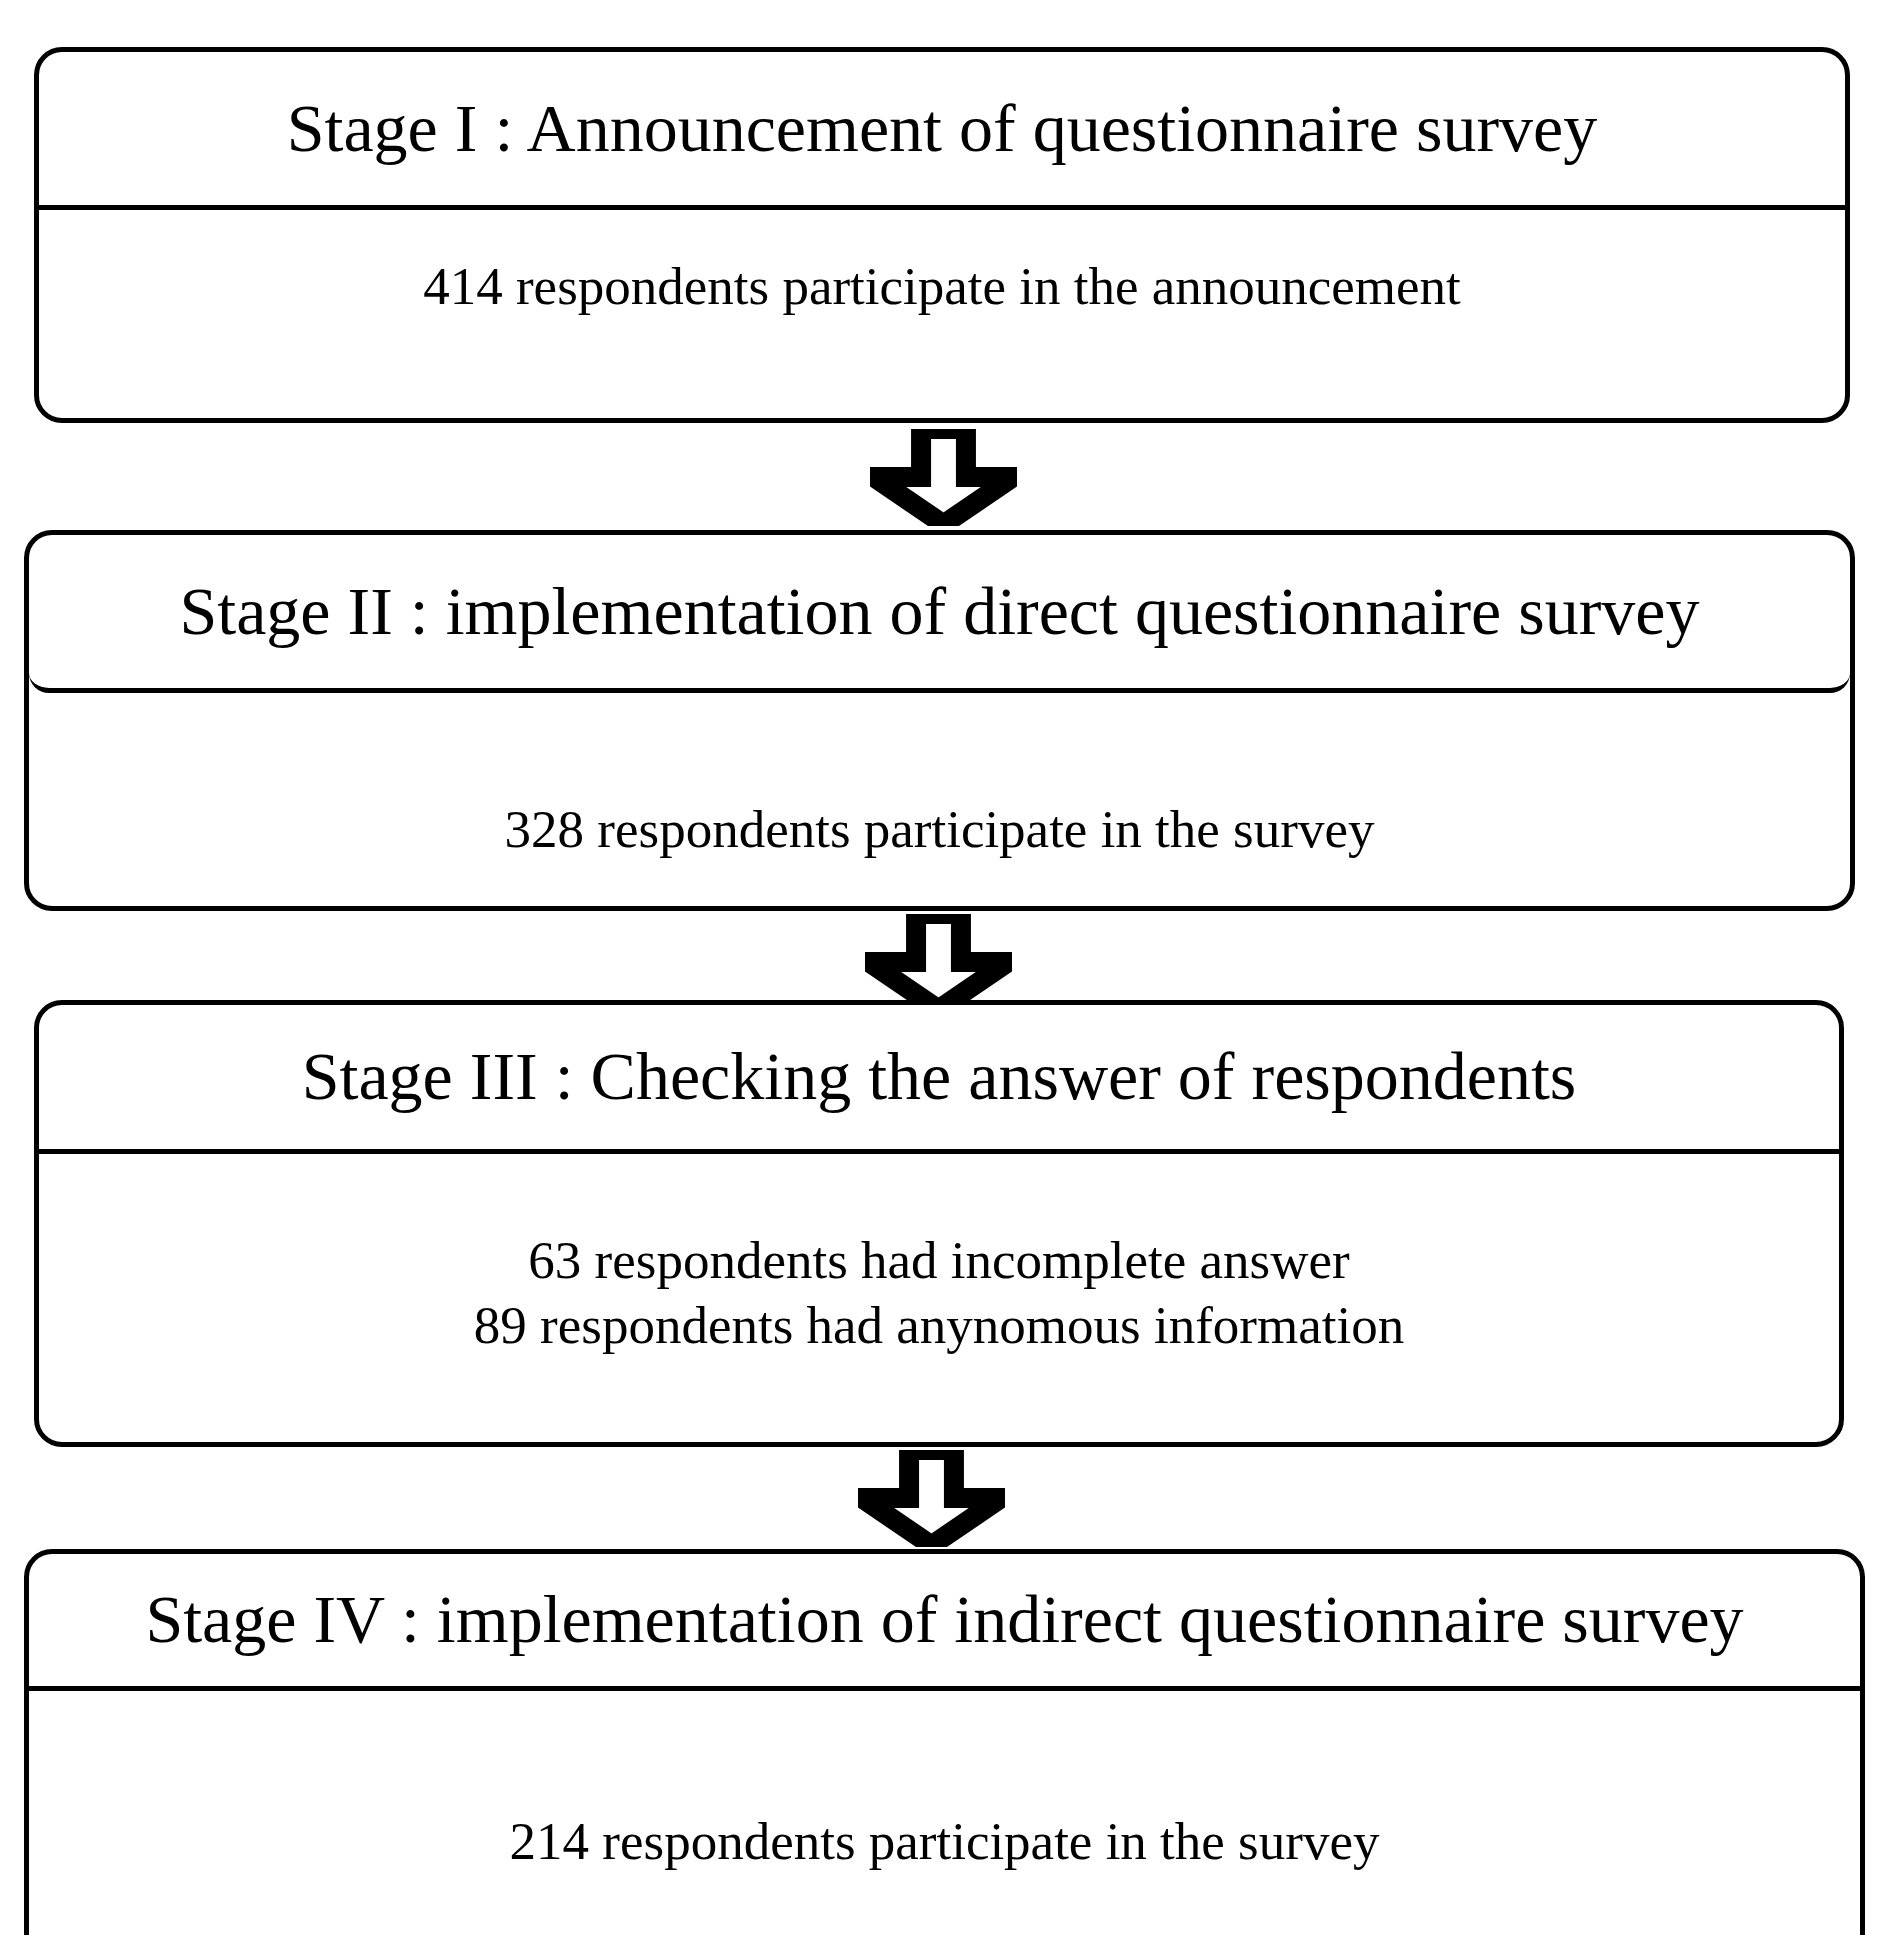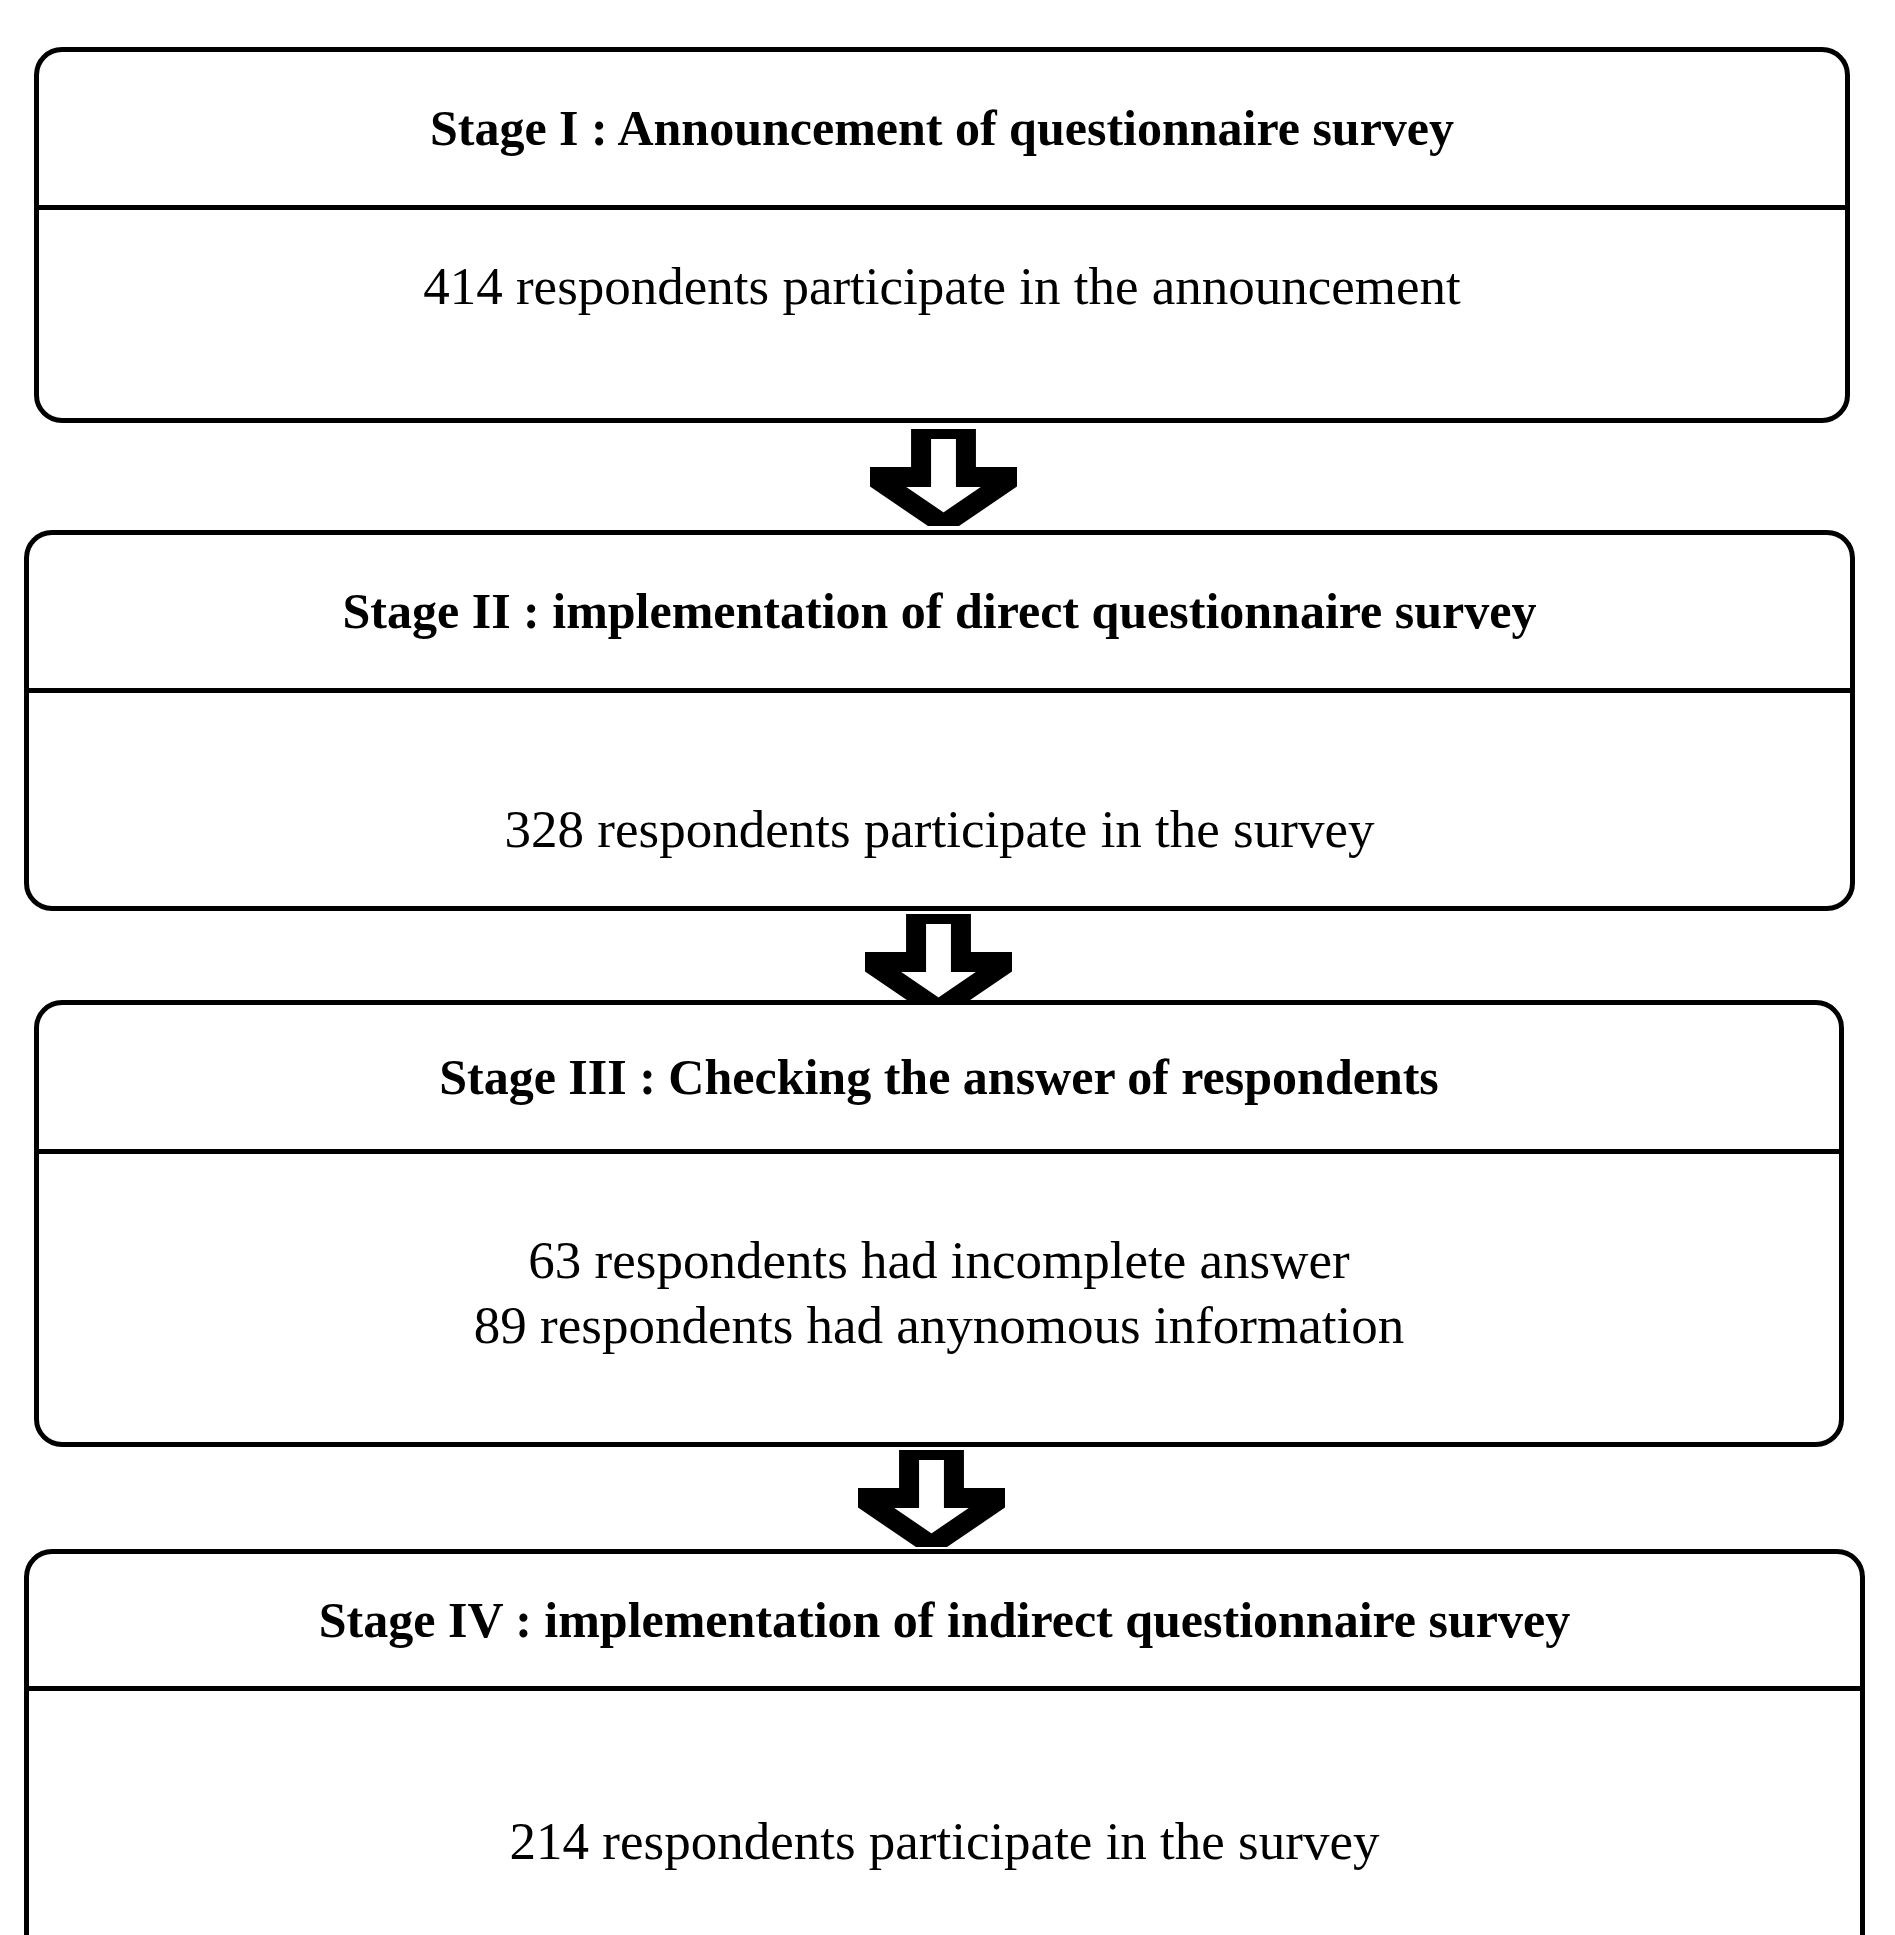--- a/index.html
+++ b/index.html
@@ -45,42 +45,41 @@
   .stage-body {
     box-sizing: border-box;
     display: flex;
     flex-direction: column;
     align-items: center;
     justify-content: flex-start;
     padding: 0 15.5px;
   }
 
   .stage-title {
-    font-size: 50px;
+    font-size: 68px;
     line-height: 1.05;
     white-space: nowrap;
     text-align: center;
     letter-spacing: 0px;
-    font-weight: bold;
   }
 
   .stage-line {
     font-size: 53px;
     line-height: 1.22;
     white-space: nowrap;
     text-align: center;
   }
 
   
   #box-stage-1 { left: 34px;  top: 47px;  width: 1816px; height: 376px; }
   #box-stage-1 .stage-header { height: 160px; }
   #box-stage-1 .stage-body   { height: 211px; padding-top: 44px; }
 
   #box-stage-2 { left: 24px;  top: 530px; width: 1831px; height: 381px; }
-  #box-stage-2 .stage-header { height: 161px; }
+  #box-stage-2 .stage-header { height: 161px; border-radius: 20px; }
   #box-stage-2 .stage-body   { height: 215px; padding-top: 104px; }
 
   #box-stage-3 { left: 34px;  top: 1000px; width: 1810px; height: 447px; }
   #box-stage-3 .stage-header { height: 151px; }
   #box-stage-3 .stage-body   { height: 291px; padding-top: 74px; }
 
   #box-stage-4 { left: 24px;  top: 1549px; width: 1841px; height: 424px; }
   #box-stage-4 .stage-header { height: 139px; }
   #box-stage-4 .stage-body   { height: 280px; padding-top: 118px; }
 

